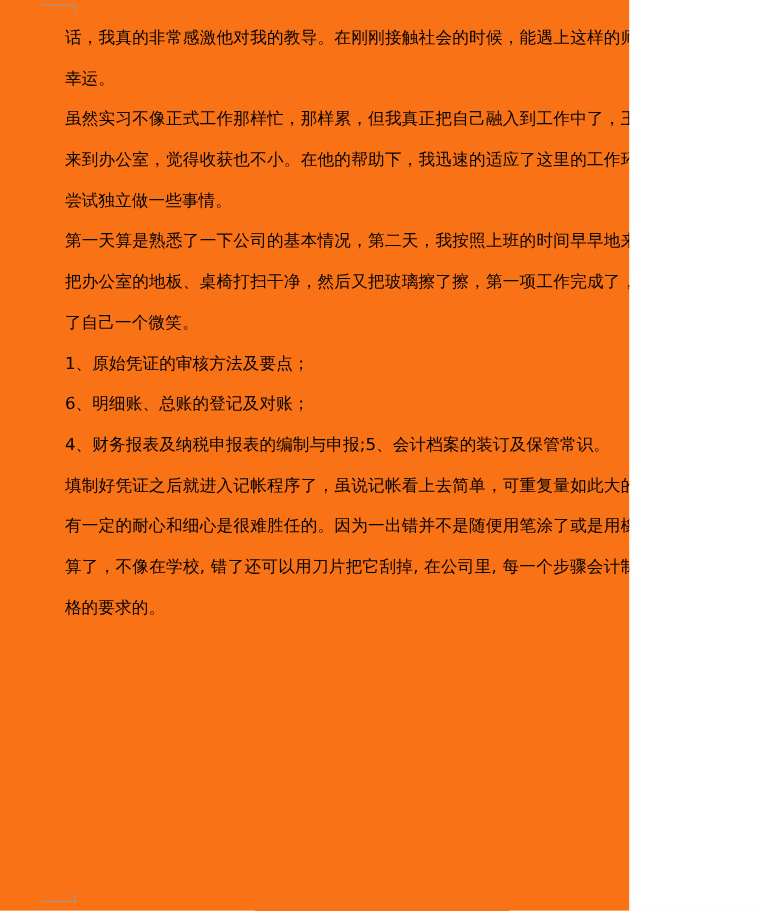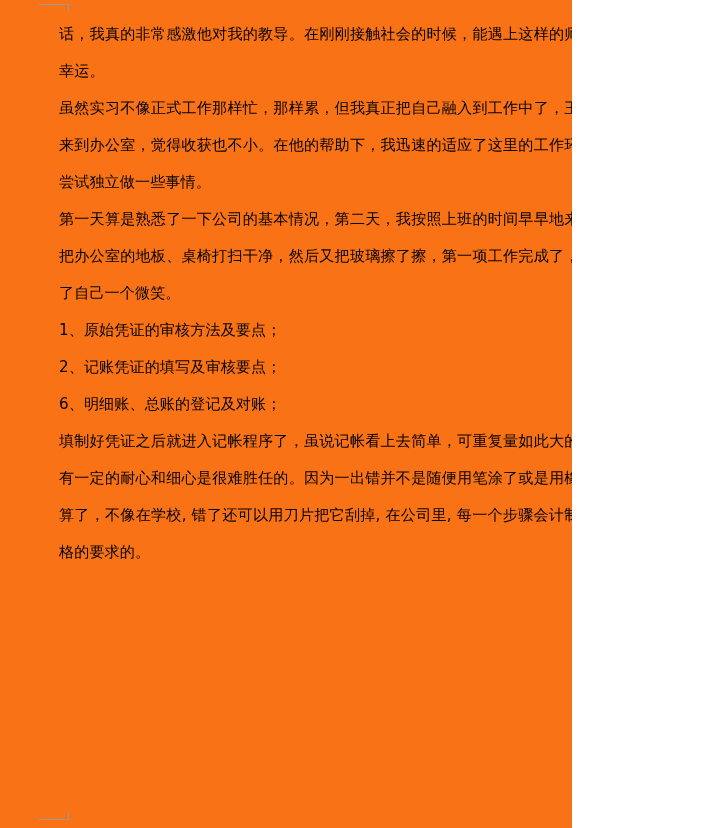--- a/index.html
+++ b/index.html
@@ -83,19 +83,19 @@
   <div class="crop crop-tl"></div>
   <div class="crop crop-tr"></div>
   <div class="crop crop-bl"></div>
   <div class="crop crop-br"></div>
 
   <div class="body-text">
     <p class="para">话，我真的非常感激他对我的教导。在刚刚接触社会的时候，能遇上这样的师傅真是我的幸运。</p>
     <p class="para">虽然实习不像正式工作那样忙，那样累，但我真正把自己融入到工作中了，王会计也准时来到办公室，觉得收获也不小。在他的帮助下，我迅速的适应了这里的工作环境，并开始尝试独立做一些事情。</p>
     <p class="para">第一天算是熟悉了一下公司的基本情况，第二天，我按照上班的时间早早地来到单位，先把办公室的地板、桌椅打扫干净，然后又把玻璃擦了擦，第一项工作完成了，我满意的给了自己一个微笑。</p>
     <p class="para">1、原始凭证的审核方法及要点；</p>
-    <p class="para">2、记账凭证的填写及审核要点；</p>
     <p class="para">6、明细账、总账的登记及对账；</p>
+    <p class="para">4、财务报表及纳税申报表的编制与申报;5、会计档案的装订及保管常识。</p>
     <p class="para">填制好凭证之后就进入记帐程序了，虽说记帐看上去简单，可重复量如此大的工作如果没有一定的耐心和细心是很难胜任的。因为一出错并不是随便用笔涂了或是用橡皮檫涂了就算了，不像在学校, 错了还可以用刀片把它刮掉, 在公司里, 每一个步骤会计制度都是有严格的要求的。</p>
 
   </div>
 
 </div>
 
 </body></html>

